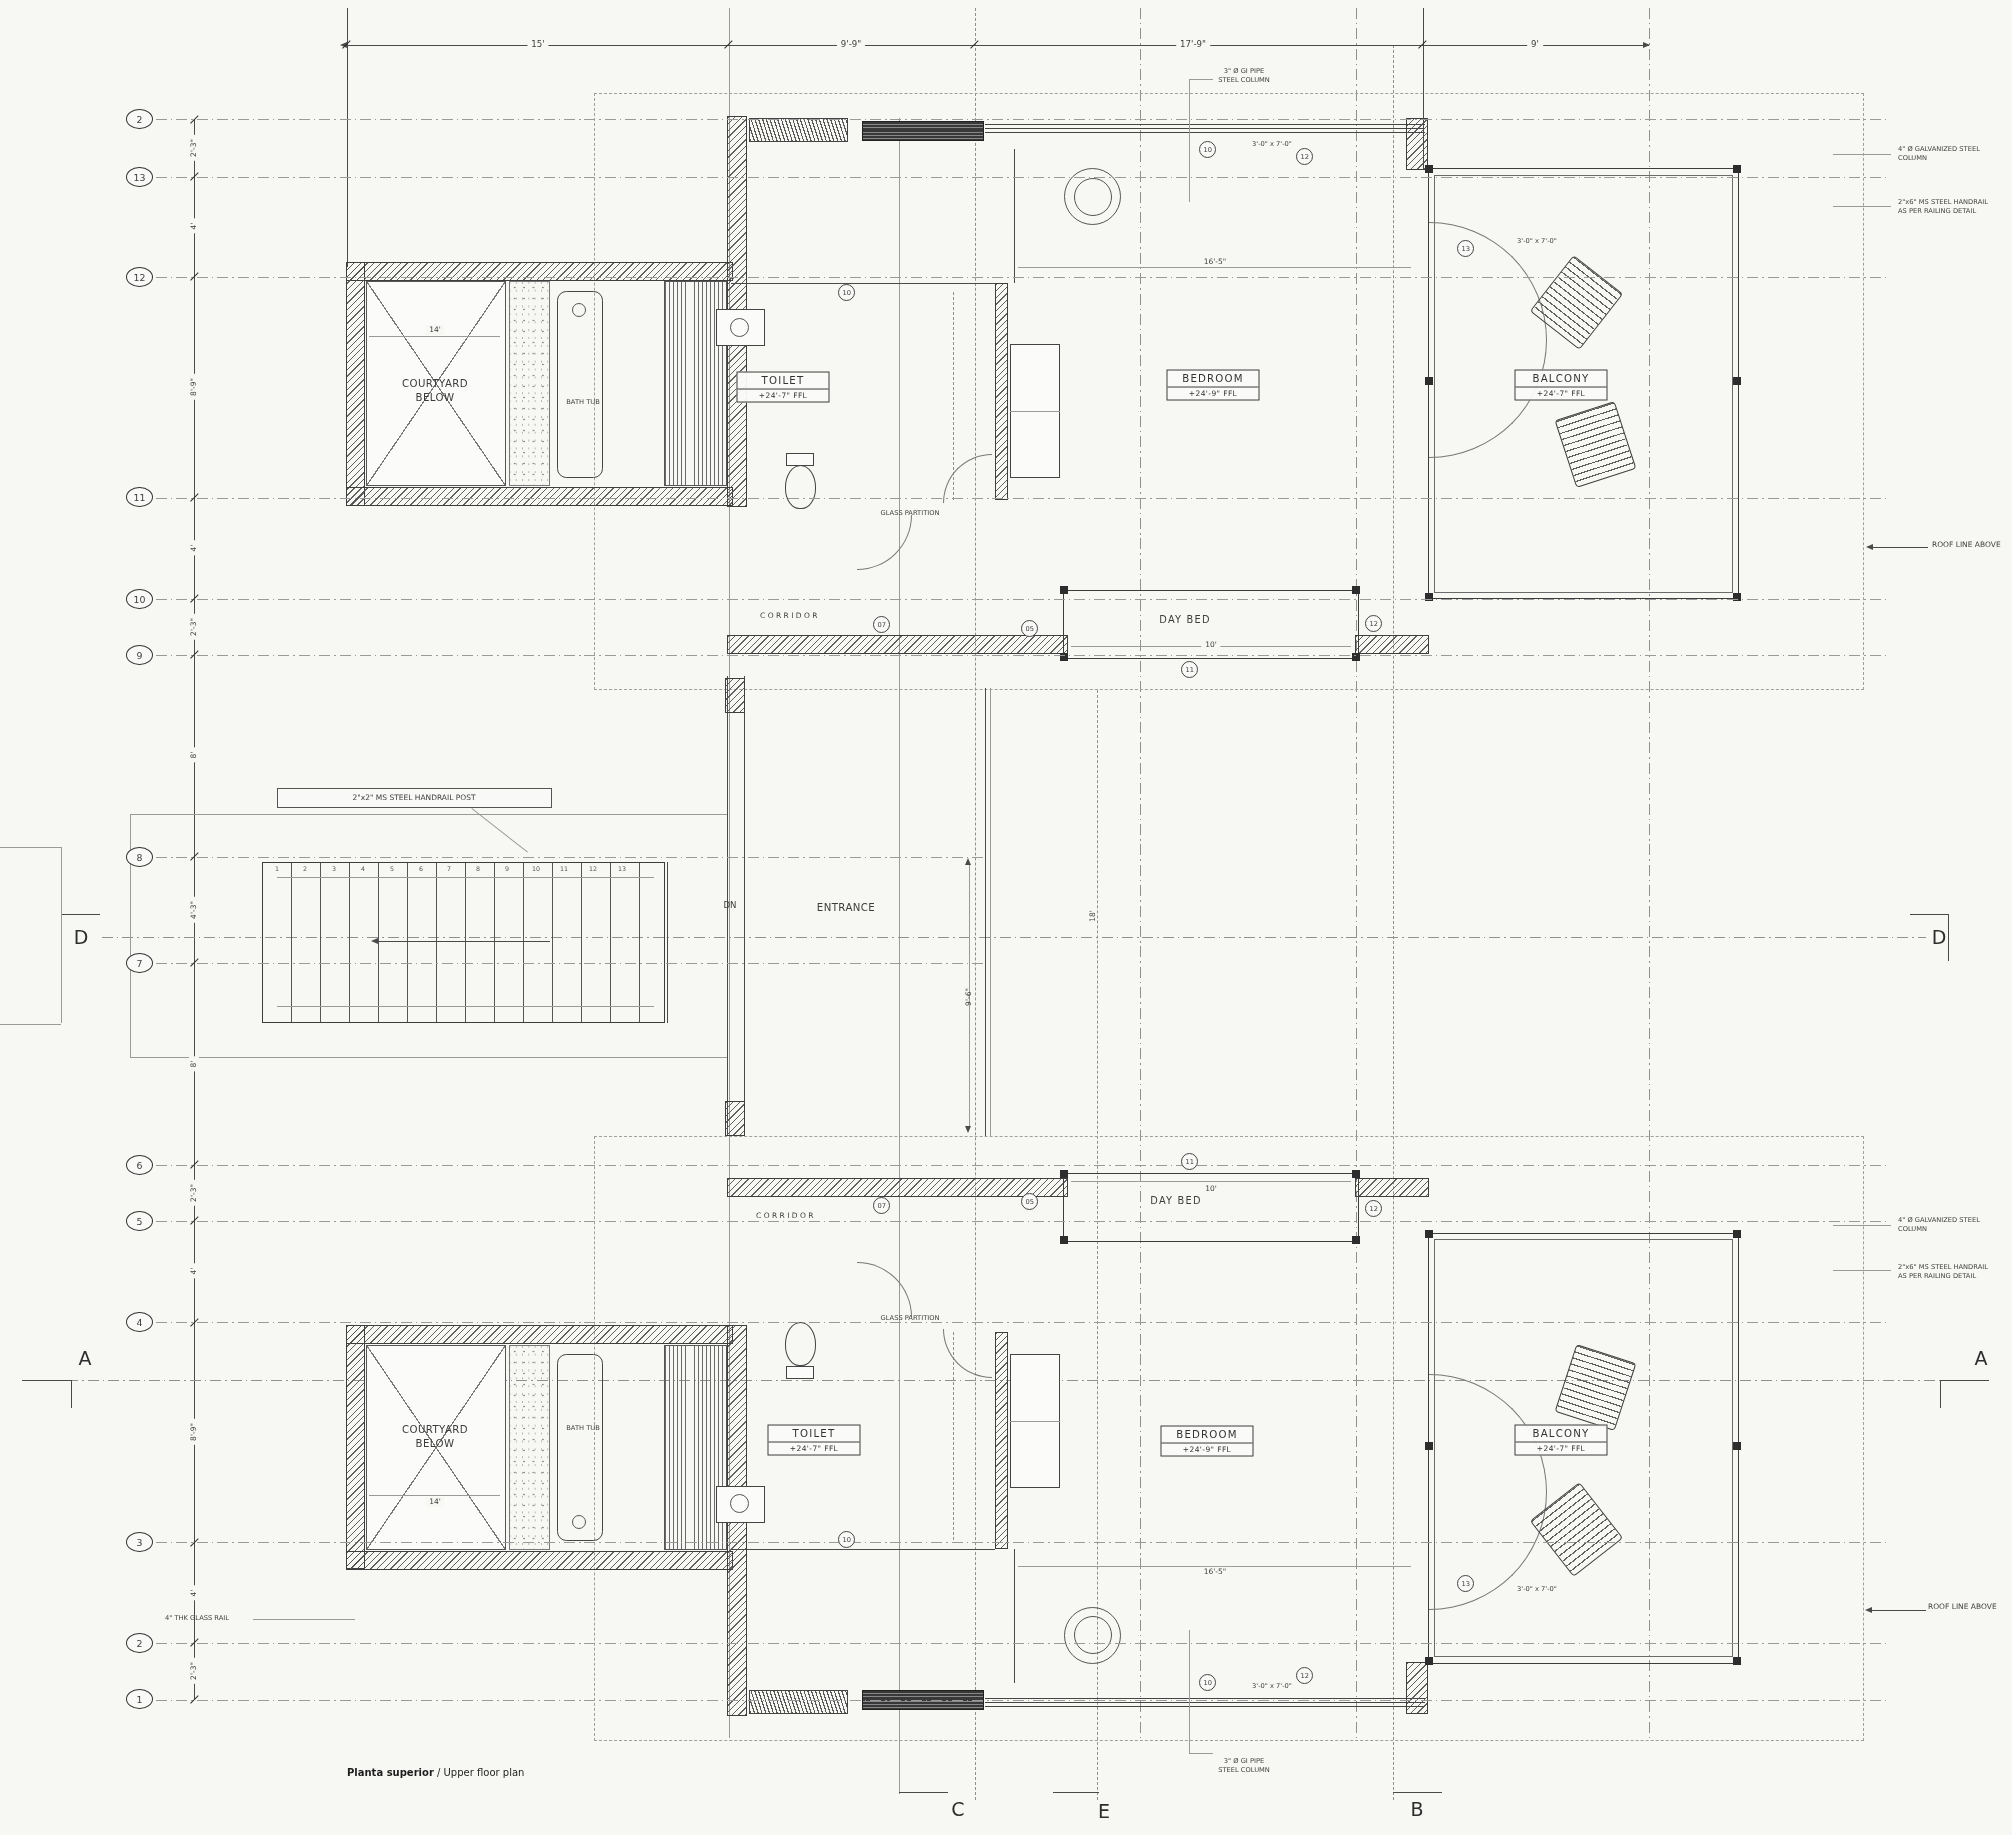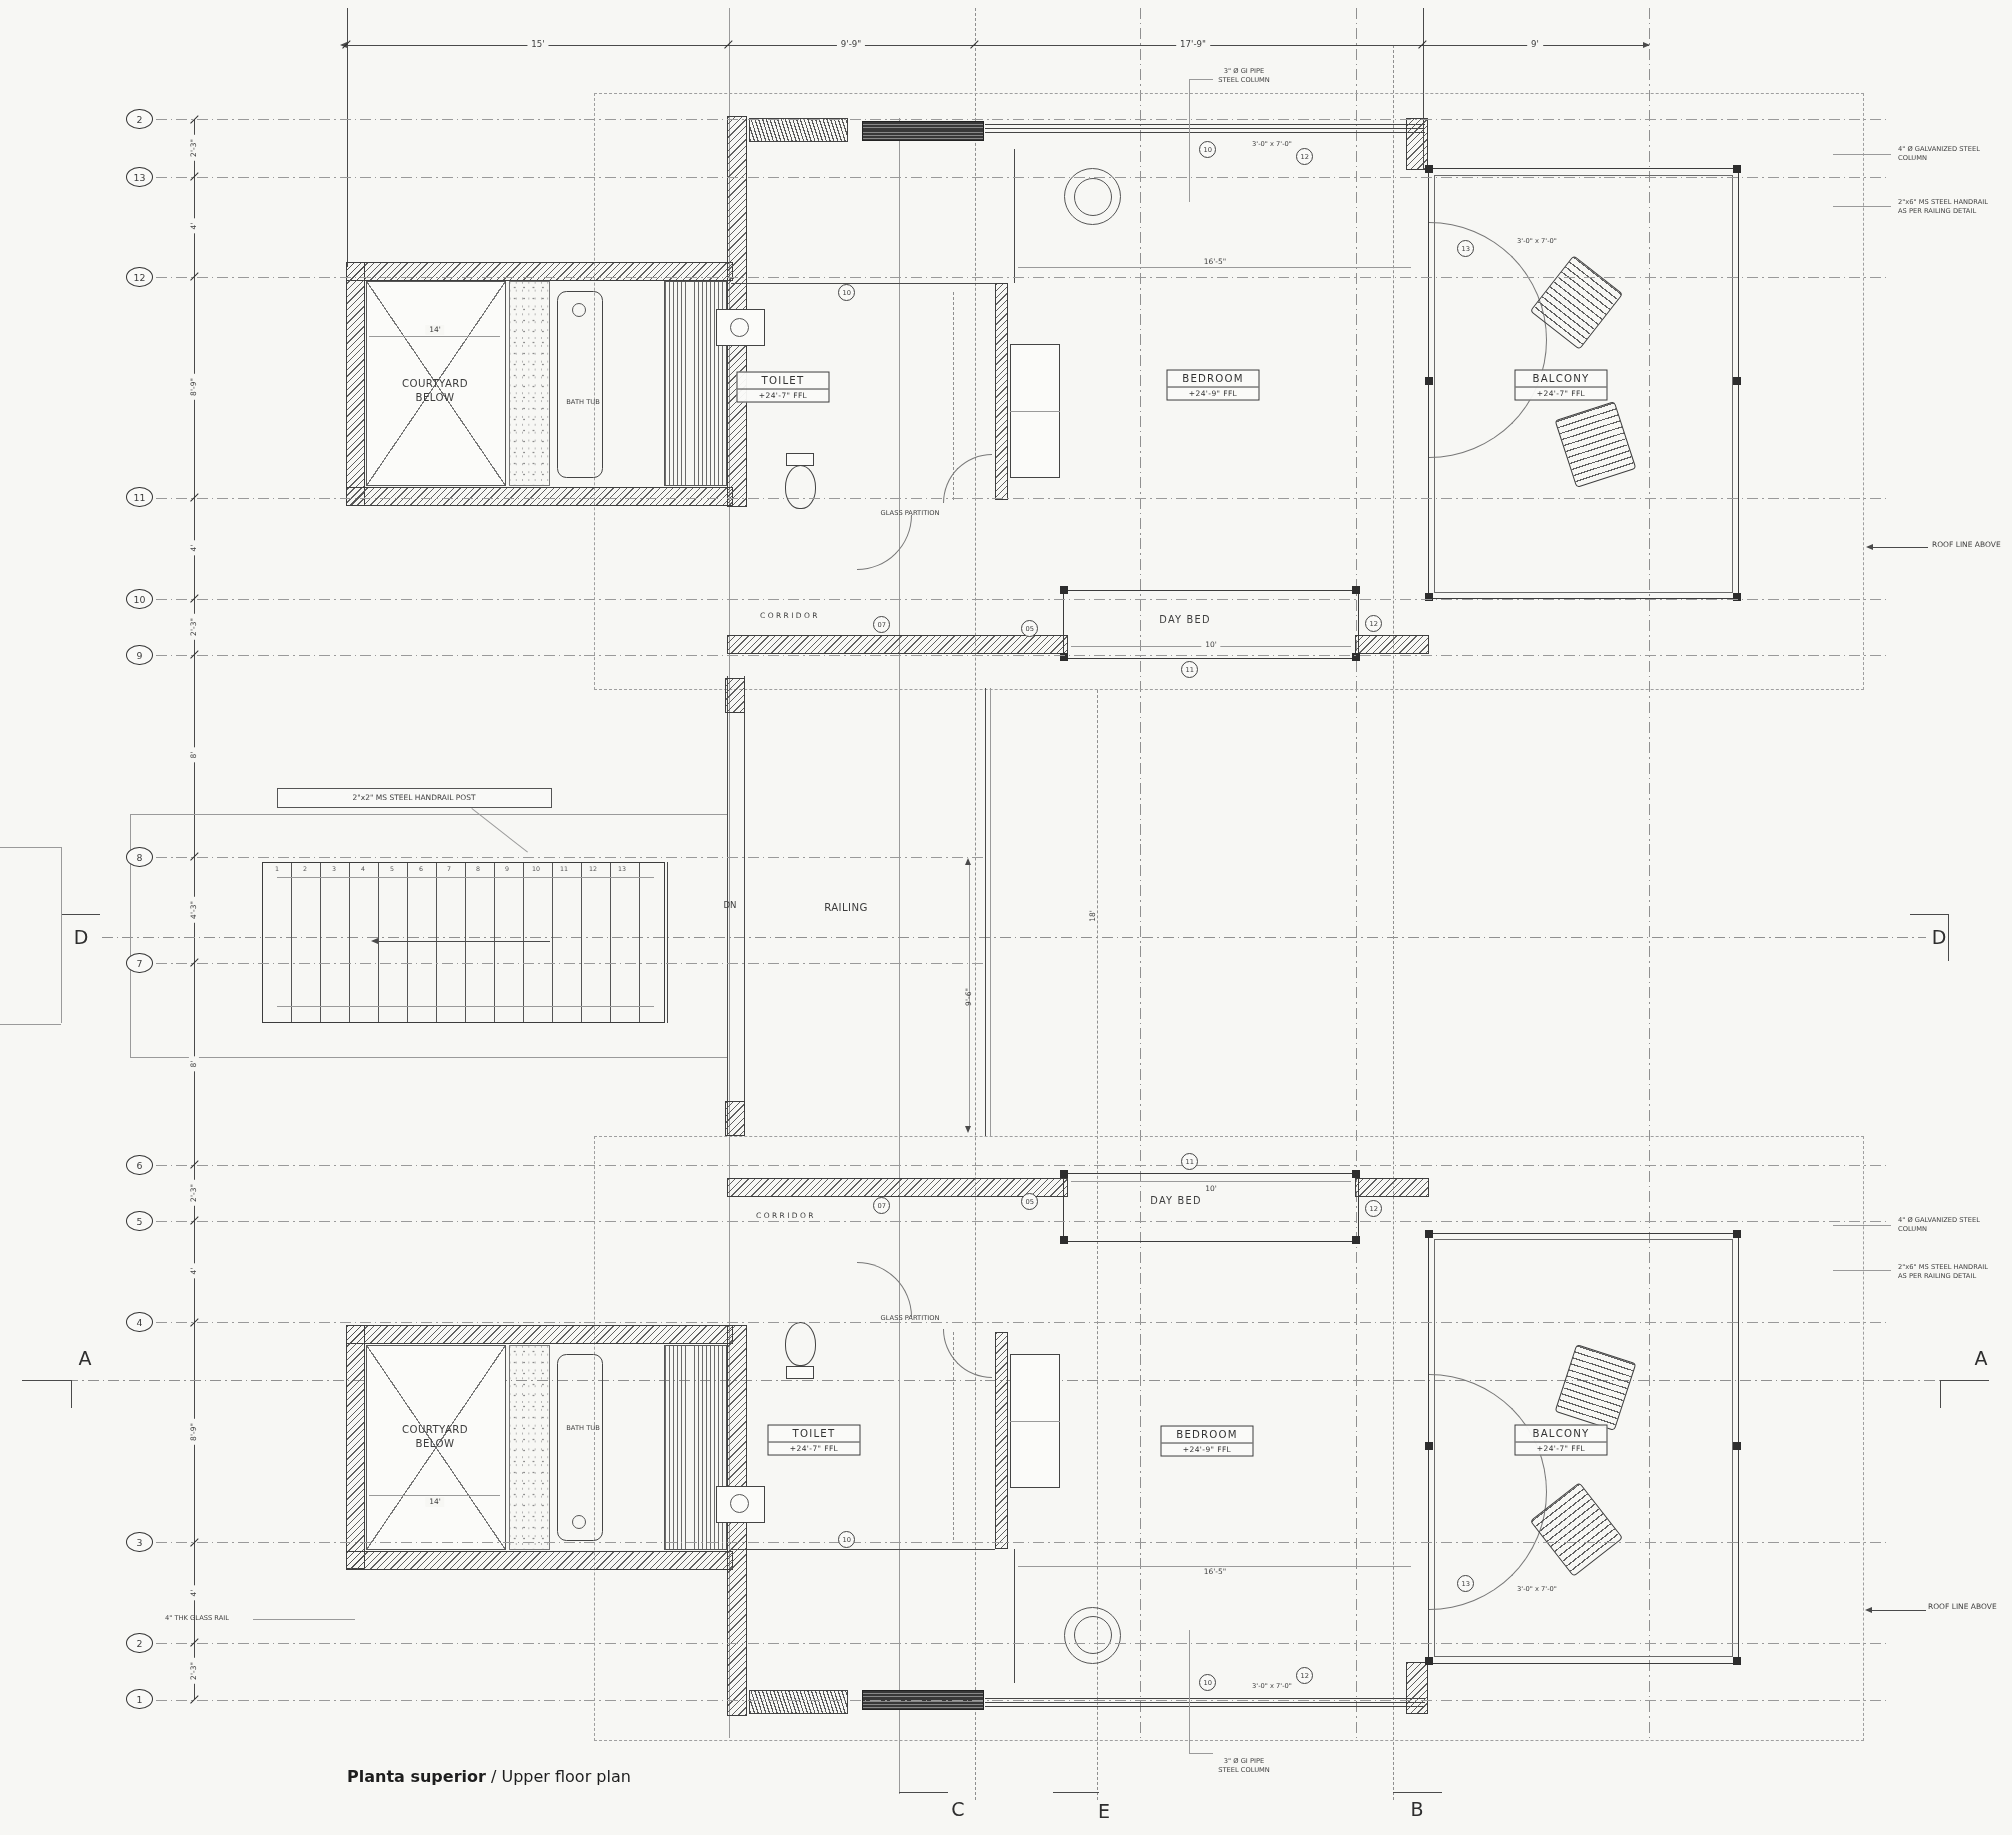--- a/index.html
+++ b/index.html
@@ -39,21 +39,21 @@
 .ref{position:absolute;width:17.3px;height:17.3px;border:0.8px solid #444;border-radius:50%;font-size:6.7px;line-height:16.5px;text-align:center;background:#f9f9f7}
 .lbl{position:absolute;transform:translate(-50%,-50%);white-space:pre-line;text-align:center;color:#3d3d3d;line-height:1.35}
 .lbl.left{transform:translate(0,-50%);text-align:left}
 .lbl.rot{transform:translate(-50%,-50%) rotate(-90deg)}
 .lbl.bg{background:#f7f7f4;padding:0 3.9px}
 .s8{font-size:6.7px}.s9{font-size:7.5px}.s10{font-size:8.6px}.s11{font-size:9.8px;letter-spacing:1.2px}.s12{font-size:10.2px;letter-spacing:0.4px}
 .sp{letter-spacing:2.4px}
 .tick{position:absolute;width:11px;height:1.3px;background:#2e2e2e;transform:rotate(-45deg)}
 .tread{position:absolute;font-size:6.3px;color:#555;transform:translate(-50%,0)}
 .sec{position:absolute;font-size:19px;color:#2e2e2e;transform:translate(-50%,-50%)}
-.title{position:absolute;left:347px;top:1767px;font-size:16px;color:#1e1e1e}
+.title{position:absolute;left:347px;top:1767px;font-size:10px;color:#1e1e1e}
 .title .tb{font-weight:bold}
 .tri{position:absolute;width:0;height:0;border:3.9px solid transparent}
 .triL{border-right:7px solid #4a4a4a;border-left:0}
 .triR{border-left:7px solid #4a4a4a;border-right:0}
 .triU{border-bottom:7px solid #4a4a4a;border-top:0}
 .triD{border-top:7px solid #4a4a4a;border-bottom:0}
 .rbox{position:absolute;transform:translate(-50%,-50%);border:1px solid #3c3c3c;background:rgba(250,250,248,.95);text-align:center;color:#333;min-width:93px}
 .rbox .nm{padding:2.4px 9.4px;border-bottom:0.9px solid #3c3c3c;font-size:10.2px;letter-spacing:1.2px}
 .rbox .ffl{padding:1.6px 6.3px;font-size:7.5px;letter-spacing:0.4px}
 </style>
@@ -326,21 +326,21 @@
       <div class="ffl">+24'-7" FFL</div>
     </div>
     <div class="lbl s12" style="left: 435px; top: 391px;">COURTYARD
 BELOW</div>
     <div class="lbl s12" style="left: 435px; top: 1437px;">COURTYARD
 BELOW</div>
     <div class="lbl s11" style="left: 1185px; top: 620px;">DAY BED</div>
     <div class="lbl s11" style="left: 1176px; top: 1201px;">DAY BED</div>
     <div class="lbl s9 sp" style="left: 790px; top: 616px;">CORRIDOR</div>
     <div class="lbl s9 sp" style="left: 786px; top: 1216px;">CORRIDOR</div>
-    <div class="lbl s12" style="left: 846px; top: 908px;">RAILING</div>
+    <div class="lbl s12" style="left: 846px; top: 908px;">ENTRANCE</div>
     <div class="lbl s10" style="left: 730px; top: 906px;">DN</div>
     <div class="lbl s8" style="left: 583px; top: 403px;">BATH TUB</div>
     <div class="lbl s8" style="left: 583px; top: 1429px;">BATH TUB</div>
     <div class="lbl s8" style="left: 910px; top: 514px;">GLASS PARTITION</div>
     <div class="lbl s8" style="left: 910px; top: 1319px;">GLASS PARTITION</div>
     <div class="lbl s8" style="left: 1244px; top: 76px;">3" Ø GI PIPE
 STEEL COLUMN</div>
     <div class="lbl s8" style="left: 1244px; top: 1766px;">3" Ø GI PIPE
 STEEL COLUMN</div>
     <div class="lbl s8 left" style="left: 1898px; top: 154px;">4" Ø GALVANIZED STEEL

